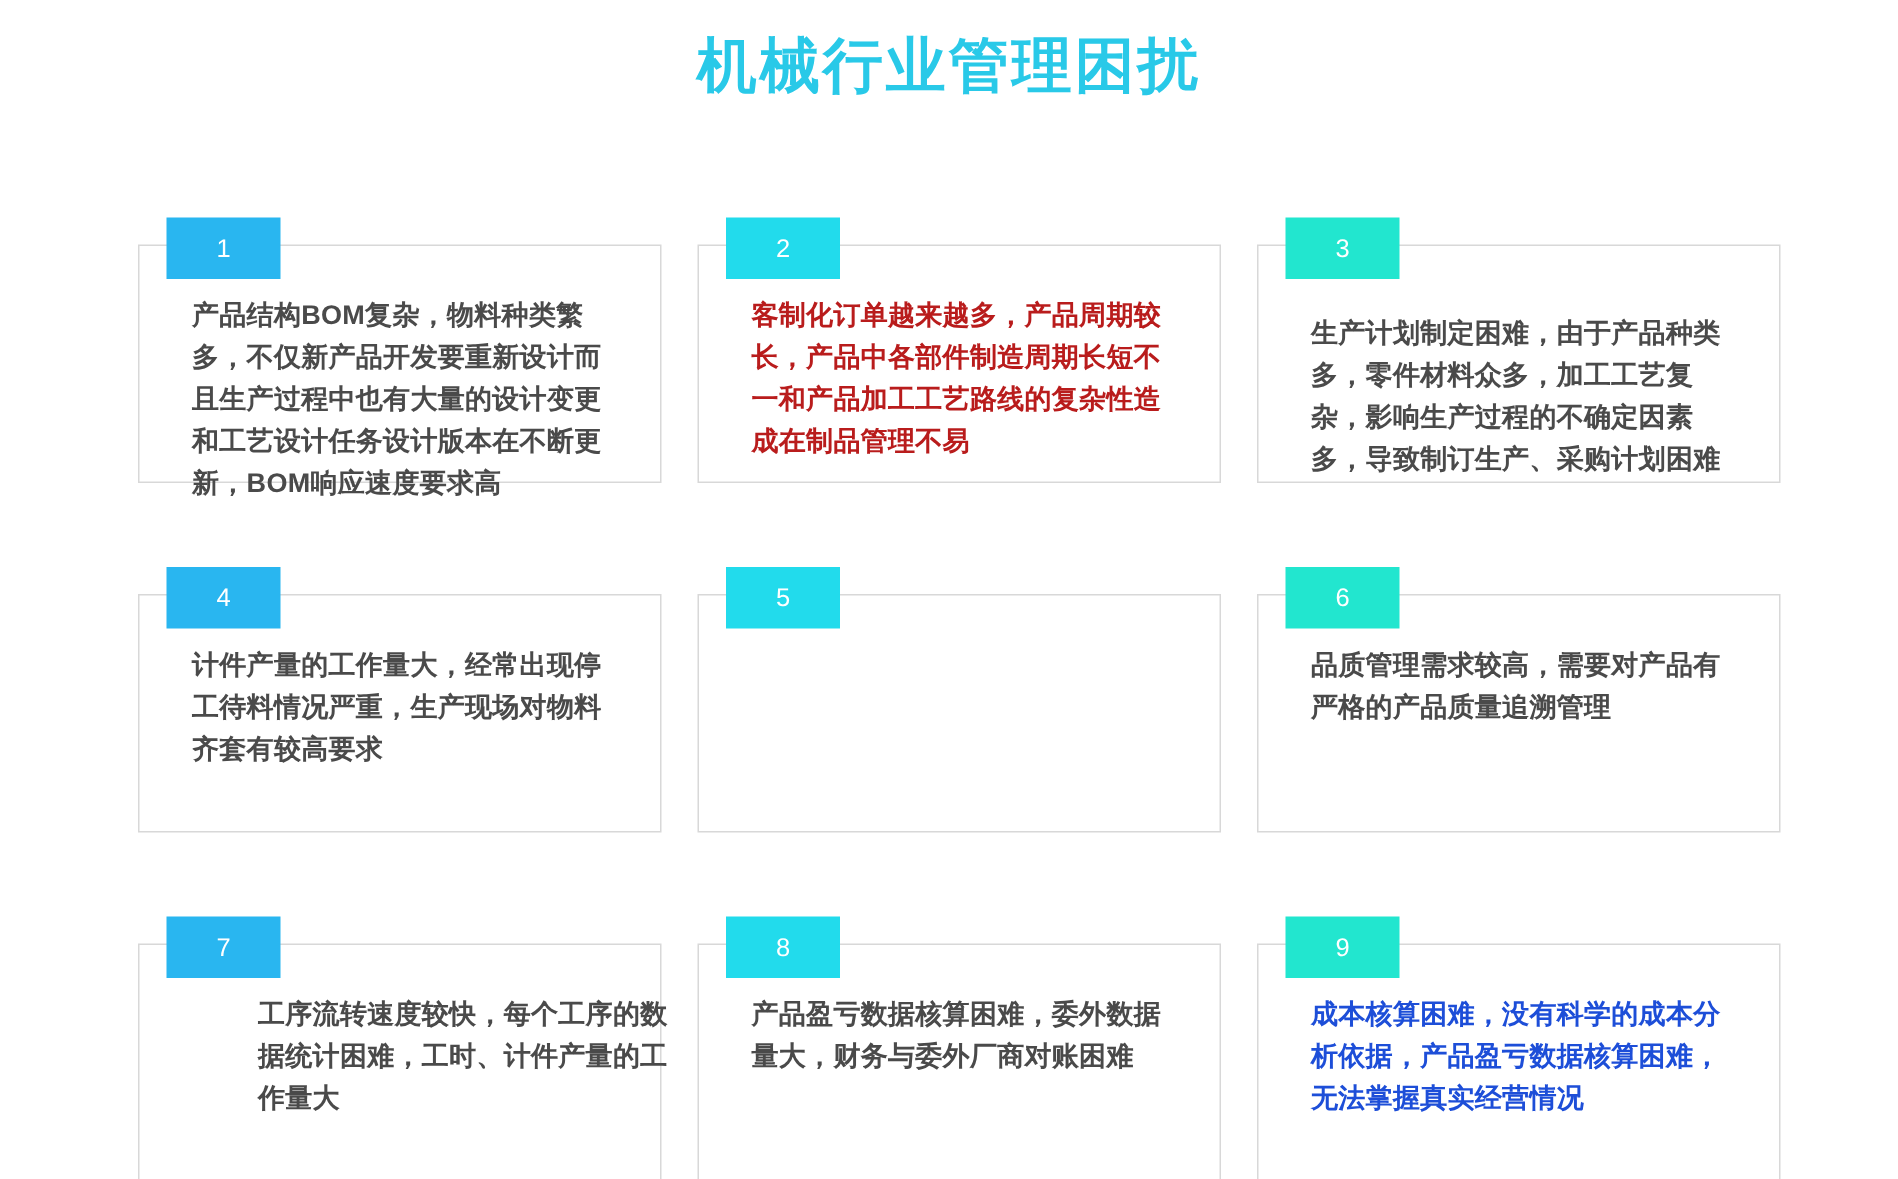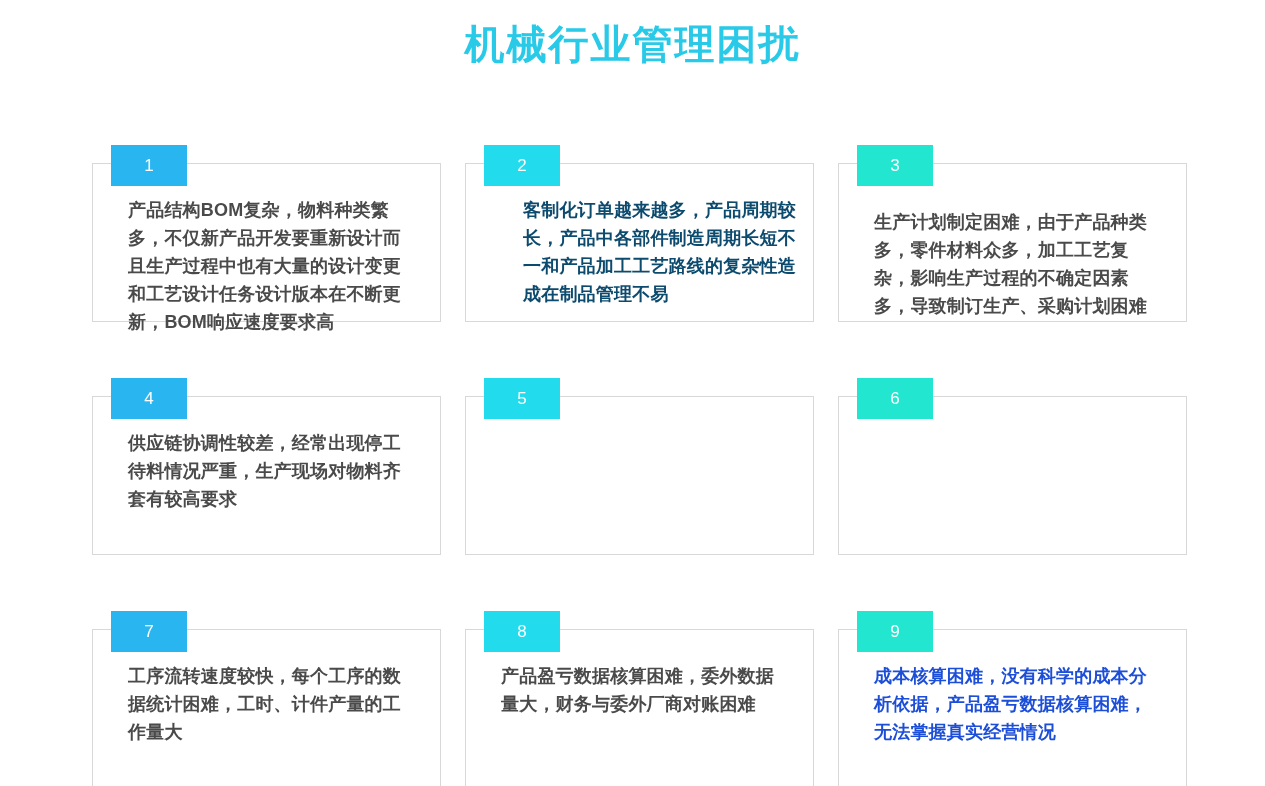--- a/index.html
+++ b/index.html
@@ -101,59 +101,60 @@
       </div>
       <div class="box" style="border-color: rgb(216, 216, 216);"></div>
       <div class="text" style="color: rgb(74, 74, 74);">产品结构BOM复杂，物料种类繁多，不仅新产品开发要重新设计而且生产过程中也有大量的设计变更和工艺设计任务设计版本在不断更新，BOM响应速度要求高</div>
     </div>
 
     <div class="card">
       <div class="tab" style="background: rgb(34, 219, 236);">
         <span>2</span>
       </div>
       <div class="box" style="border-color: rgb(216, 216, 216);"></div>
-      <div class="text" style="color: #0c4a6e; margin-left: 22px;">客制化订单越来越多，产品周期较长，产品中各部件制造周期长短不一和产品加工工艺路线的复杂性造成在制品管理不易</div>
+      <div class="text" style="color: #b91c1c;">客制化订单越来越多，产品周期较长，产品中各部件制造周期长短不一和产品加工工艺路线的复杂性造成在制品管理不易</div>
     </div>
 
     <div class="card">
       <div class="tab" style="background: rgb(34, 230, 207);">
         <span>3</span>
       </div>
       <div class="box" style="border-color: rgb(216, 216, 216);"></div>
       <div class="text" style="color: rgb(74, 74, 74); margin-top: 12px;">生产计划制定困难，由于产品种类多，零件材料众多，加工工艺复杂，影响生产过程的不确定因素多，导致制订生产、采购计划困难</div>
     </div>
 
     <div class="card">
       <div class="tab" style="background: rgb(41, 182, 240);">
         <span>4</span>
       </div>
       <div class="box" style="border-color: rgb(216, 216, 216);"></div>
-      <div class="text" style="color: rgb(74, 74, 74);">供应链协调性较差，经常出现停工待料情况严重，生产现场对物料齐套有较高要求</div>
+      <div class="text" style="color: rgb(74, 74, 74);">计件产量的工作量大，经常出现停工待料情况严重，生产现场对物料齐套有较高要求</div>
     </div>
 
     <div class="card">
       <div class="tab" style="background: rgb(34, 219, 236);">
         <span>5</span>
       </div>
       <div class="box" style="border-color: rgb(216, 216, 216);"></div>
     </div>
 
     <div class="card">
       <div class="tab" style="background: rgb(34, 230, 207);">
         <span>6</span>
       </div>
       <div class="box" style="border-color: rgb(216, 216, 216);"></div>
+      <div class="text" style="color: rgb(74, 74, 74);">品质管理需求较高，需要对产品有严格的产品质量追溯管理</div>
     </div>
 
     <div class="card">
       <div class="tab" style="background: rgb(41, 182, 240);">
         <span>7</span>
       </div>
       <div class="box" style="border-color: rgb(216, 216, 216);"></div>
-      <div class="text" style="color: rgb(74, 74, 74);">工序流转速度较快，每个工序的数据统计困难，工时、计件产量的工作量大</div>
+      <div class="text" style="color: rgb(74, 74, 74); margin-left: 44px;">工序流转速度较快，每个工序的数据统计困难，工时、计件产量的工作量大</div>
     </div>
 
     <div class="card">
       <div class="tab" style="background: rgb(34, 219, 236);">
         <span>8</span>
       </div>
       <div class="box" style="border-color: rgb(216, 216, 216);"></div>
       <div class="text" style="color: rgb(74, 74, 74);">产品盈亏数据核算困难，委外数据量大，财务与委外厂商对账困难</div>
     </div>
 

